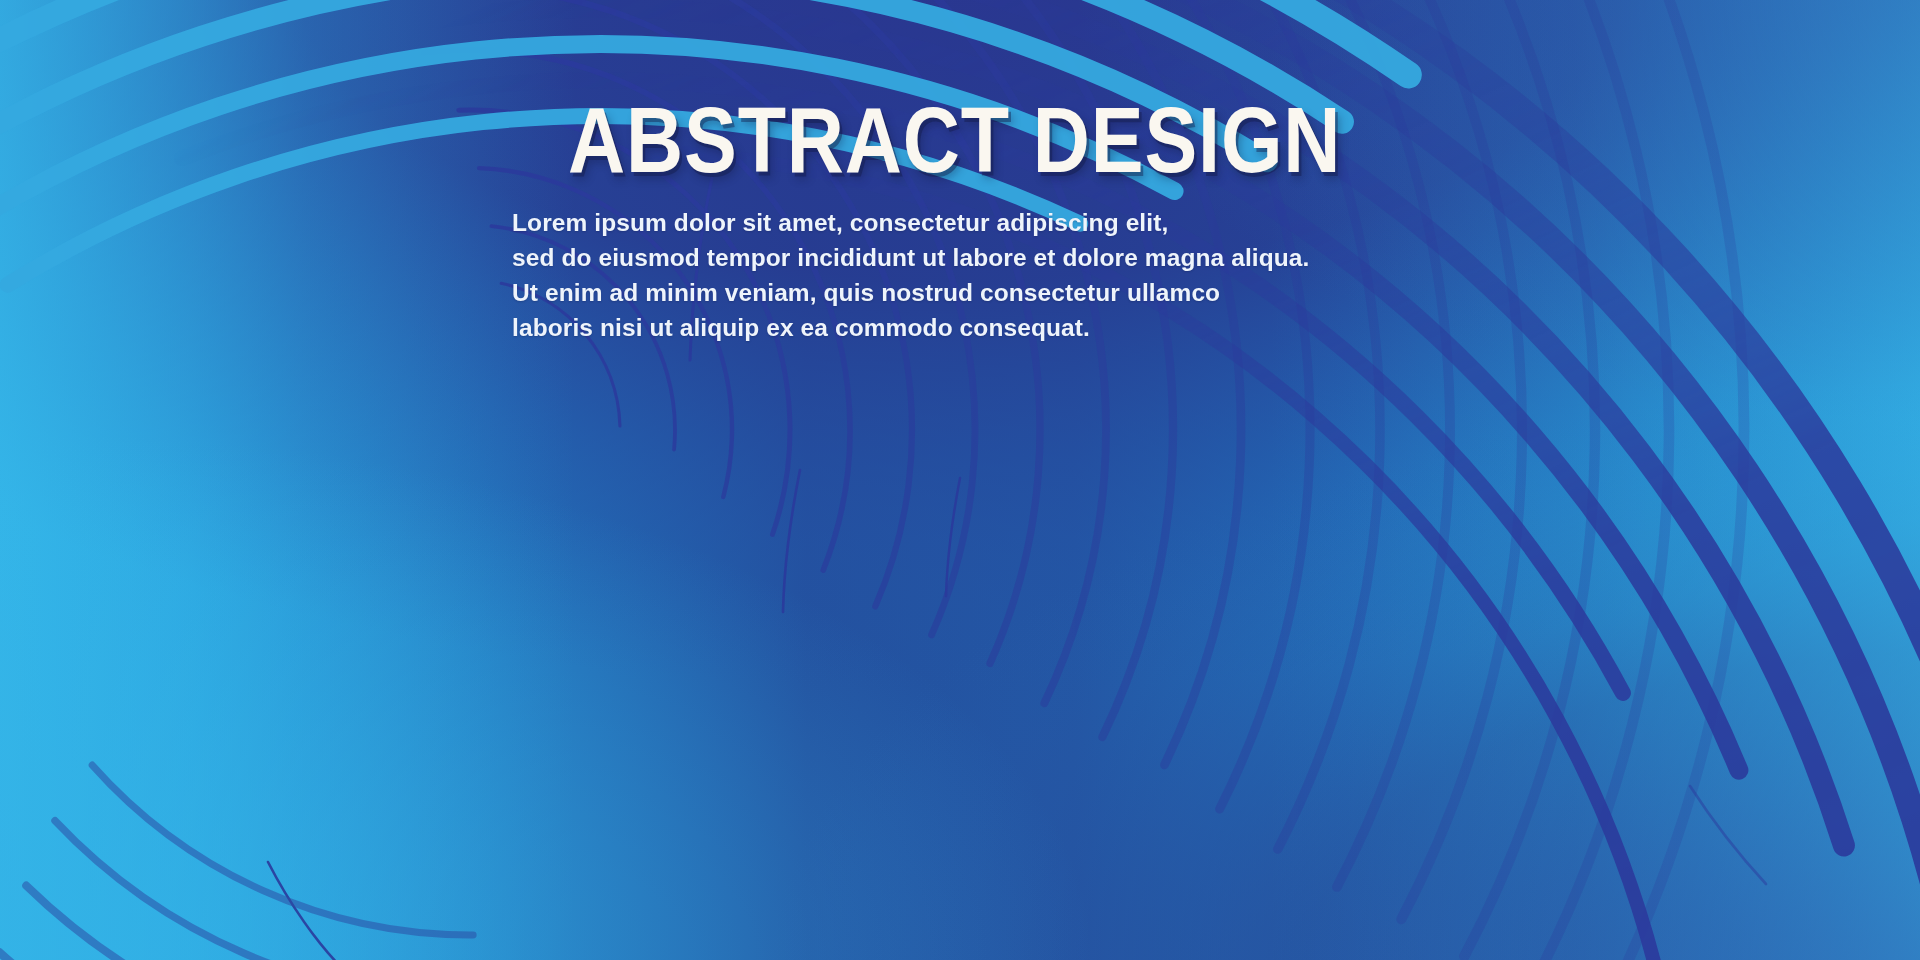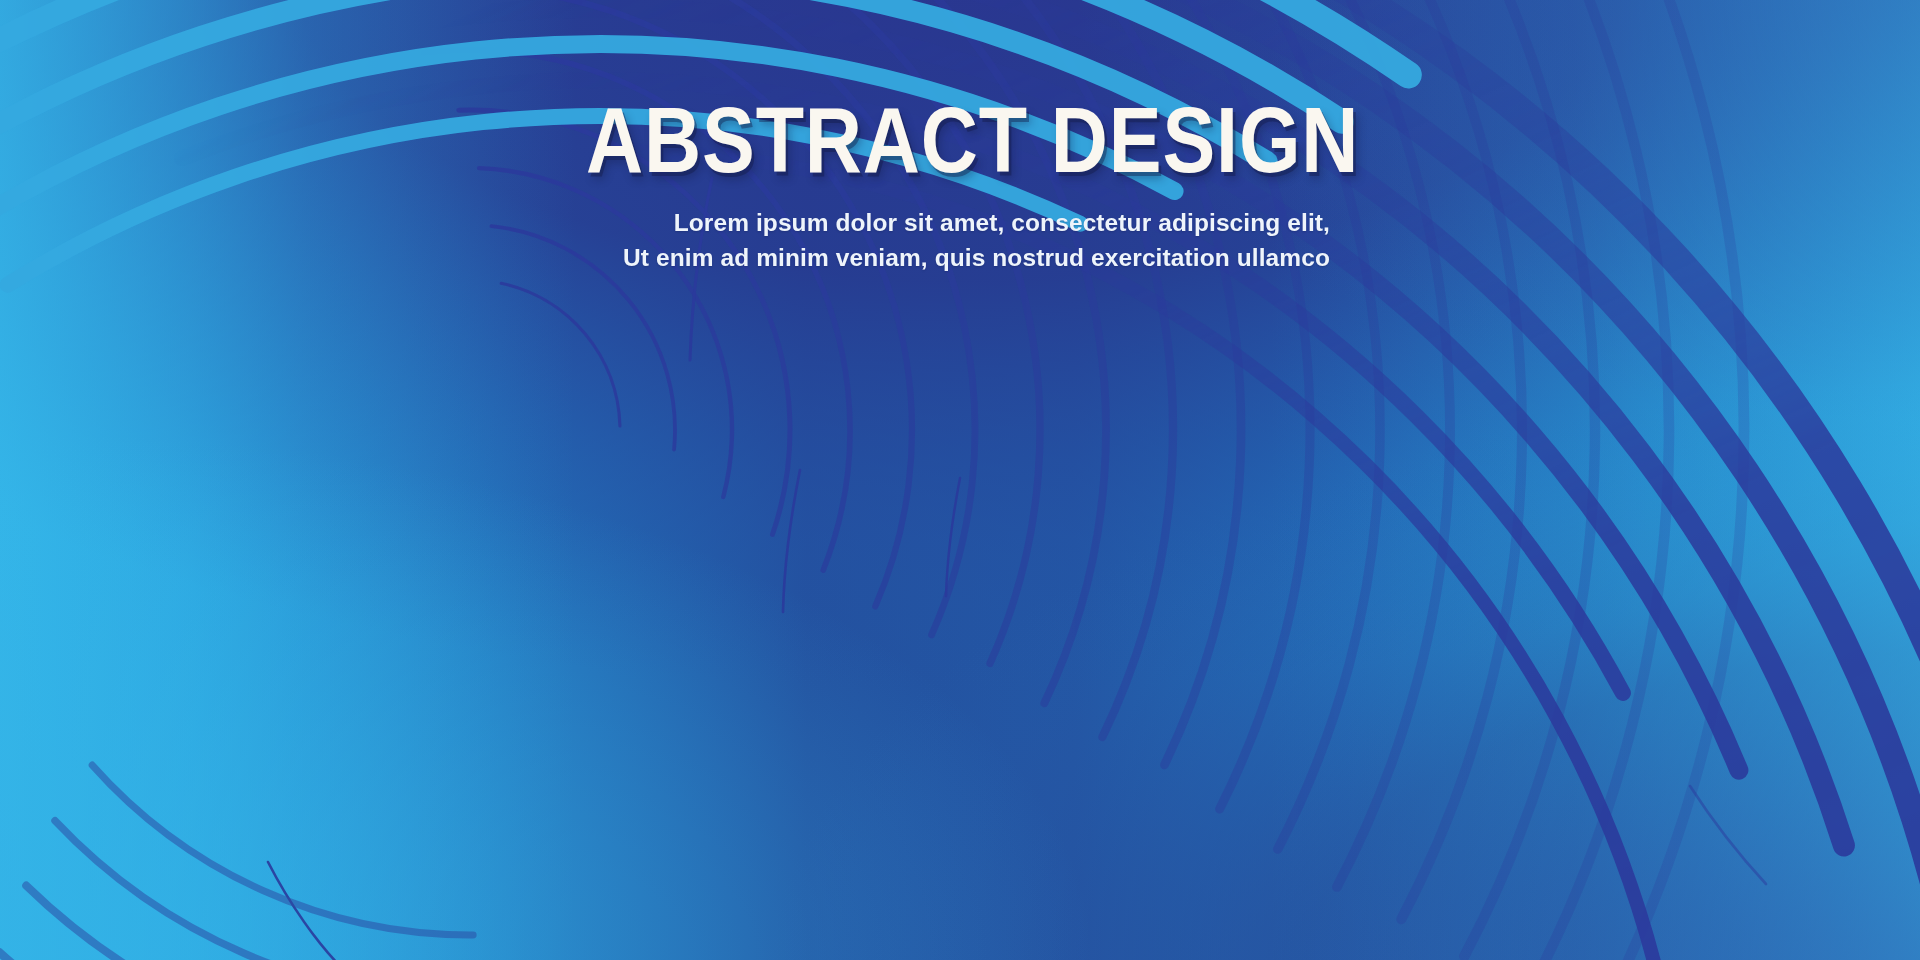--- a/index.html
+++ b/index.html
@@ -24,24 +24,24 @@
     position: absolute;
     top: 0; left: 0;
     width: 1920px;
     height: 960px;
     display: block;
   }
 
   
   #text-block {
     position: absolute;
-    left: 530px;
+    left: 512px;
     top: 96px;
     width: 800px;
-    text-align: right;
+    text-align: left;
     z-index: 5;
   }
 
   #title {
     font-family: "Liberation Sans Narrow", "Liberation Sans", sans-serif;
     font-weight: 700;
     font-size: 92px;
     line-height: 0.96;
     letter-spacing: 1px;
     color: #faf7f0;
@@ -211,17 +211,19 @@
         <circle r="771" stroke-width="8.8" stroke-dasharray="710 5600" stroke-dashoffset="5280"></circle>
         <circle r="840" stroke-width="9.2" stroke-dasharray="780 6000" stroke-dashoffset="5700"></circle>
       </g>
     </g>
   </svg>
 
   <div id="text-block">
     <h1 id="title">ABSTRACT DESIGN</h1>
     <p id="subtitle">
       <span class="ln">Lorem ipsum dolor sit amet, consectetur adipiscing elit,</span>
-      <span class="ln">Ut enim ad minim veniam, quis nostrud exercitation ullamco</span>
+      <span class="ln">sed do eiusmod tempor incididunt ut labore et dolore magna aliqua.</span>
+      <span class="ln">Ut enim ad minim veniam, quis nostrud consectetur ullamco</span>
+      <span class="ln">laboris nisi ut aliquip ex ea commodo consequat.</span>
     </p>
   </div>
 
 </div>
 
 </body></html>

